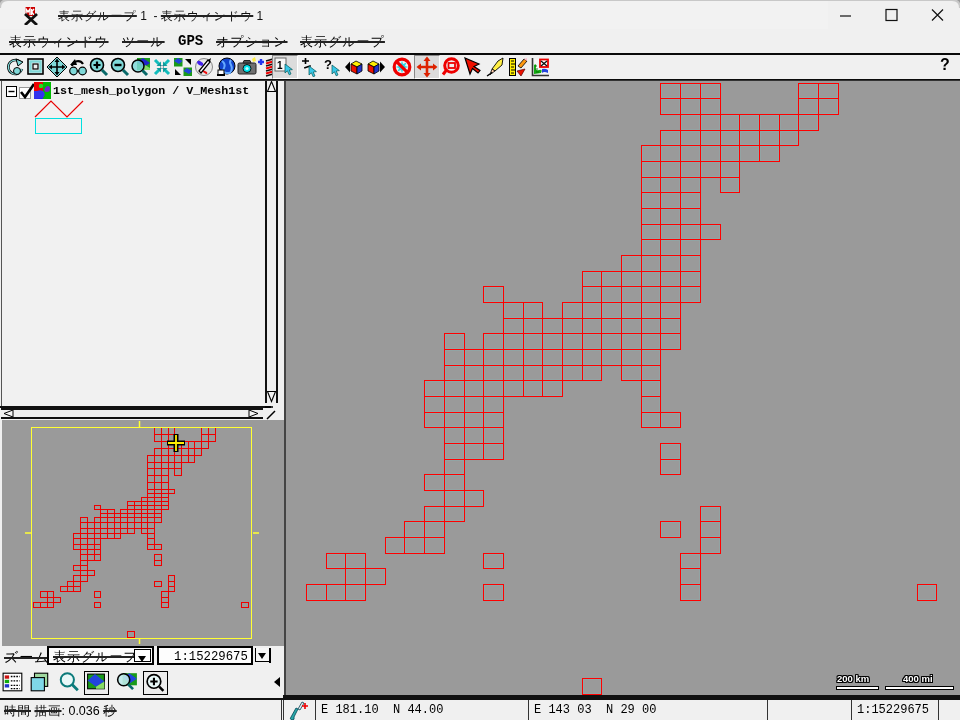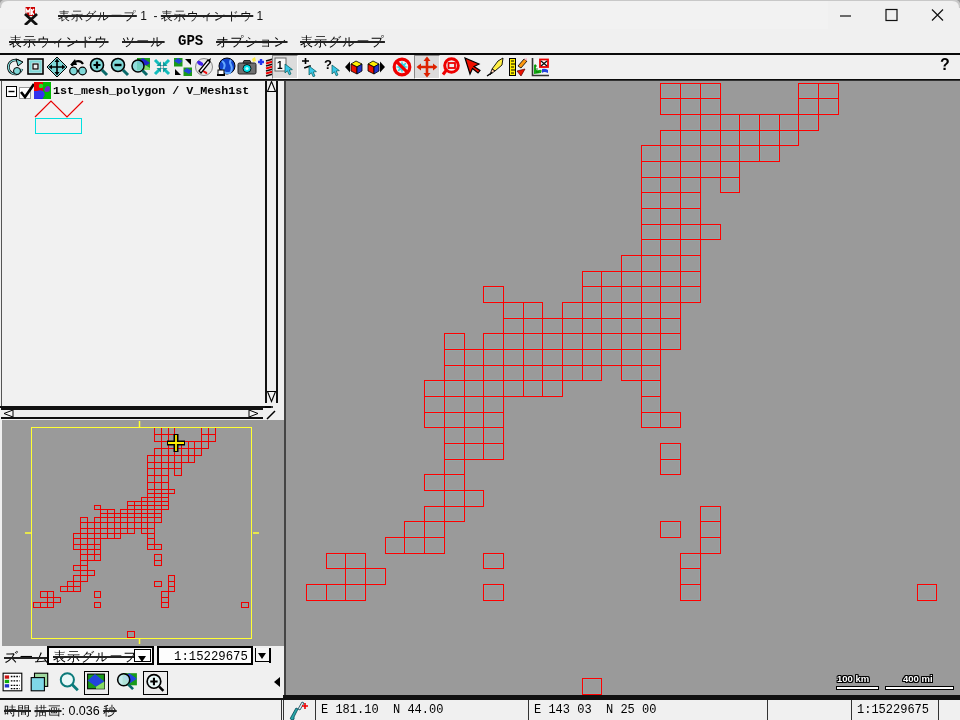--- a/index.html
+++ b/index.html
@@ -695,40 +695,40 @@
 <i style="left:60px;top:487px;width:21px;height:17px"></i>
 <i style="left:80px;top:487px;width:21px;height:17px"></i>
 <i style="left:395px;top:487px;width:21px;height:17px"></i>
 <i style="left:21px;top:503px;width:21px;height:17px"></i>
 <i style="left:41px;top:503px;width:20px;height:17px"></i>
 <i style="left:60px;top:503px;width:21px;height:17px"></i>
 <i style="left:198px;top:503px;width:21px;height:17px"></i>
 <i style="left:395px;top:503px;width:21px;height:17px"></i>
 <i style="left:632px;top:503px;width:20px;height:17px"></i>
 <i style="left:297px;top:597px;width:20px;height:17px"></i>
- <span class="scalelab" style="left:552px;top:592px">100 km</span>
+ <span class="scalelab" style="left:552px;top:592px">200 km</span>
  <div class="scalebar" style="left:551px;top:604.5px;width:43px"></div>
  <span class="scalelab" style="left:618px;top:592px">400 mi</span>
  <div class="scalebar" style="left:600px;top:604.5px;width:69px"></div>
 </div>
 <div id="mapL"></div>
 <div id="mapB"></div>
 
 <div id="sbar">
  <span class="stxt" style="left:4px"><span class="jp">時間</span> <span class="jp">描画</span>: 0.036 <span class="jp">秒</span></span>
  <div class="ssep" style="left:281px"></div>
  <div class="ssep" style="left:283px"></div>
  <svg class="abs" style="left:288px;top:1px" width="22" height="20" viewBox="0 0 22 20">
   <path d="M3 16 Q1 18 4 19 Q7 19 6 16 L10 8 L8 7 Z" fill="#2aa8a8" stroke="#045" stroke-width="0.8"></path>
   <path d="M10 8 L14 1 L16 2 L12 9 Z" fill="#e8e8e8" stroke="#045" stroke-width="0.8"></path>
   <path d="M17 2 L17 8 M14 5 L20 5" stroke="#e00" stroke-width="1.6"></path>
  </svg>
  <div class="ssep" style="left:315px"></div>
  <span class="stxt" style="left:321px;font-family:'Liberation Mono',monospace;font-size:12px">E 181.10  N 44.00</span>
  <div class="ssep" style="left:528px"></div>
- <span class="stxt" style="left:534px;font-family:'Liberation Mono',monospace;font-size:12px">E 143 03  N 25 00</span>
+ <span class="stxt" style="left:534px;font-family:'Liberation Mono',monospace;font-size:12px">E 143 03  N 29 00</span>
  <div class="ssep" style="left:767px"></div>
  <div class="ssep" style="left:851px"></div>
  <span class="stxt" style="left:857px;font-family:'Liberation Mono',monospace;font-size:12px">1:15229675</span>
  <div class="ssep" style="left:938px"></div>
 </div>
 
 </div>
 
 </body></html>

